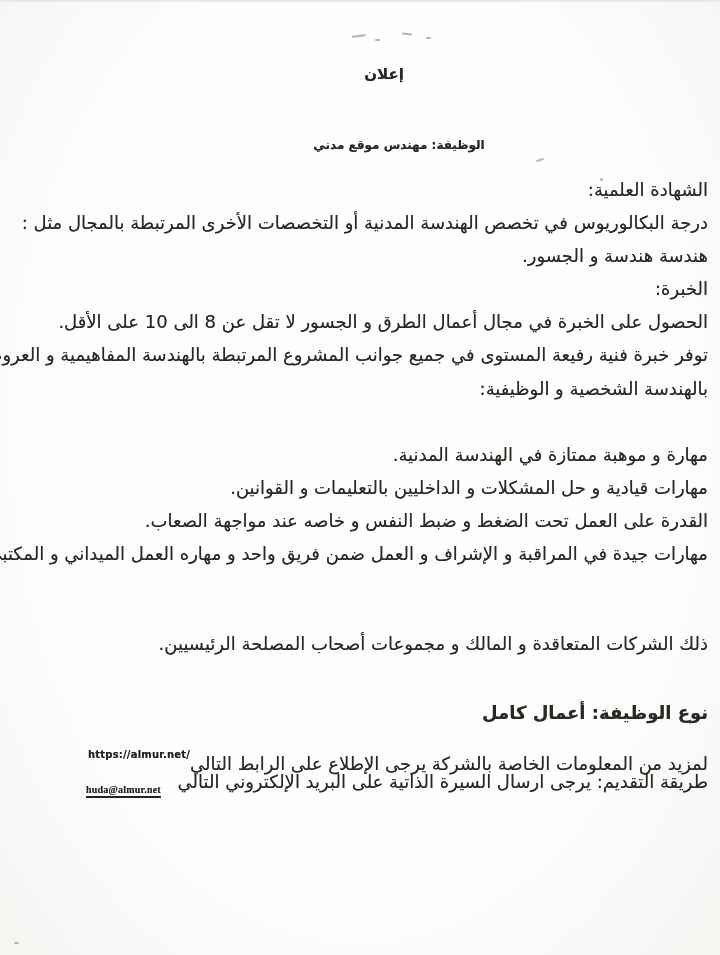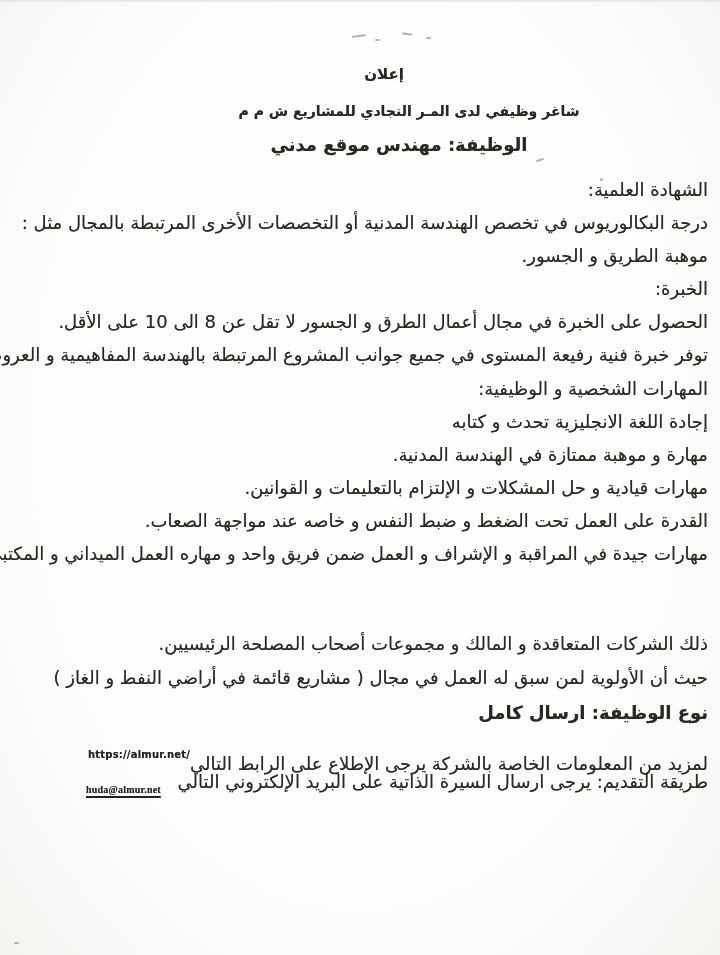--- a/index.html
+++ b/index.html
@@ -22,21 +22,21 @@
     line-height:20px;
     text-shadow:0 0 0.5px rgba(46,42,38,0.55);
   }
   .center {
     right:auto;
     transform:translateX(-50%);
     font-weight:bold;
   }
   .title    { left:384px; top:62px;  font-size:15px; }
   .vacancy  { left:409px; top:99px;  font-size:14px; }
-  .position { left:399px; top:133px; font-size:18px; }
+  .position { left:399px; top:133px; font-size:12px; }
 
   .edu-heading   { top:178px; }
   .edu-degree    { top:211px; }
   .edu-example   { top:244px; }
   .exp-heading   { top:277px; }
   .exp-years     { top:310px; }
   .exp-technical { top:343px; }
   .sk-heading    { top:377px; }
   .sk-english    { top:410px; }
   .sk-talent     { top:443px;text-align:center; }
@@ -80,40 +80,37 @@
 
   <div class="speck s1"></div>
   <div class="speck s2"></div>
   <div class="speck s3"></div>
   <div class="speck s4"></div>
   <div class="speck s5"></div>
   <div class="speck s6"></div>
   <div class="speck s7"></div>
 
   <div class="line center title">إعلان</div>
-  <div class="line center vacancy">شاغر وظيفي لدى المـر النجادي للمشاريع ش م م</div>
   <div class="line center position">الوظيفة: مهندس موقع مدني</div>
 
   <div class="line edu-heading">الشهادة العلمية:</div>
   <div class="line edu-degree">درجة البكالوريوس في تخصص الهندسة المدنية أو التخصصات الأخرى المرتبطة بالمجال مثل :</div>
-  <div class="line edu-example">موهبة الطريق و الجسور.</div>
+  <div class="line edu-example">هندسة هندسة و الجسور.</div>
 
   <div class="line exp-heading">الخبرة:</div>
   <div class="line exp-years">الحصول على الخبرة في مجال أعمال الطرق و الجسور لا تقل عن 8 الى 10 على الأقل.</div>
   <div class="line exp-technical">توفر خبرة فنية رفيعة المستوى في جميع جوانب المشروع المرتبطة بالهندسة المفاهيمية و العروض التقديمية.</div>
 
-  <div class="line sk-heading">المهارات الشخصية و الوظيفية:</div>
-  <div class="line sk-english">إجادة اللغة الانجليزية تحدث و كتابه</div>
+  <div class="line sk-heading">بالهندسة الشخصية و الوظيفية:</div>
   <div class="line sk-talent">مهارة و موهبة ممتازة في الهندسة المدنية.</div>
-  <div class="line sk-leadership">مهارات قيادية و حل المشكلات و الإلتزام بالتعليمات و القوانين.</div>
+  <div class="line sk-leadership">مهارات قيادية و حل المشكلات و الداخليين بالتعليمات و القوانين.</div>
   <div class="line sk-supervision">مهارات جيدة في المراقبة و الإشراف و العمل ضمن فريق واحد و مهاره العمل الميداني و المكتبي.</div>
   <div class="line sk-pressure">القدرة على العمل تحت الضغط و ضبط النفس و خاصه عند مواجهة الصعاب.</div>
   <div class="line comm-2">ذلك الشركات المتعاقدة و المالك و مجموعات أصحاب المصلحة الرئيسيين.</div>
 
-  <div class="line priority">حيث أن الأولوية لمن سبق له العمل في مجال ( مشاريع قائمة في أراضي النفط و الغاز )</div>
-  <div class="line job-type">نوع الوظيفة: ارسال كامل</div>
+  <div class="line job-type">نوع الوظيفة: أعمال كامل</div>
 
   <div class="line more-info">لمزيد من المعلومات الخاصة بالشركة يرجى الإطلاع على الرابط التالي</div>
   <div class="latin-link website">https://almur.net/</div>
   <div class="line apply-method">طريقة التقديم: يرجى ارسال السيرة الذاتية على البريد الإلكتروني التالي</div>
   <div class="latin-link email">huda@almur.net</div>
 
 </div>
 
 </body></html>

